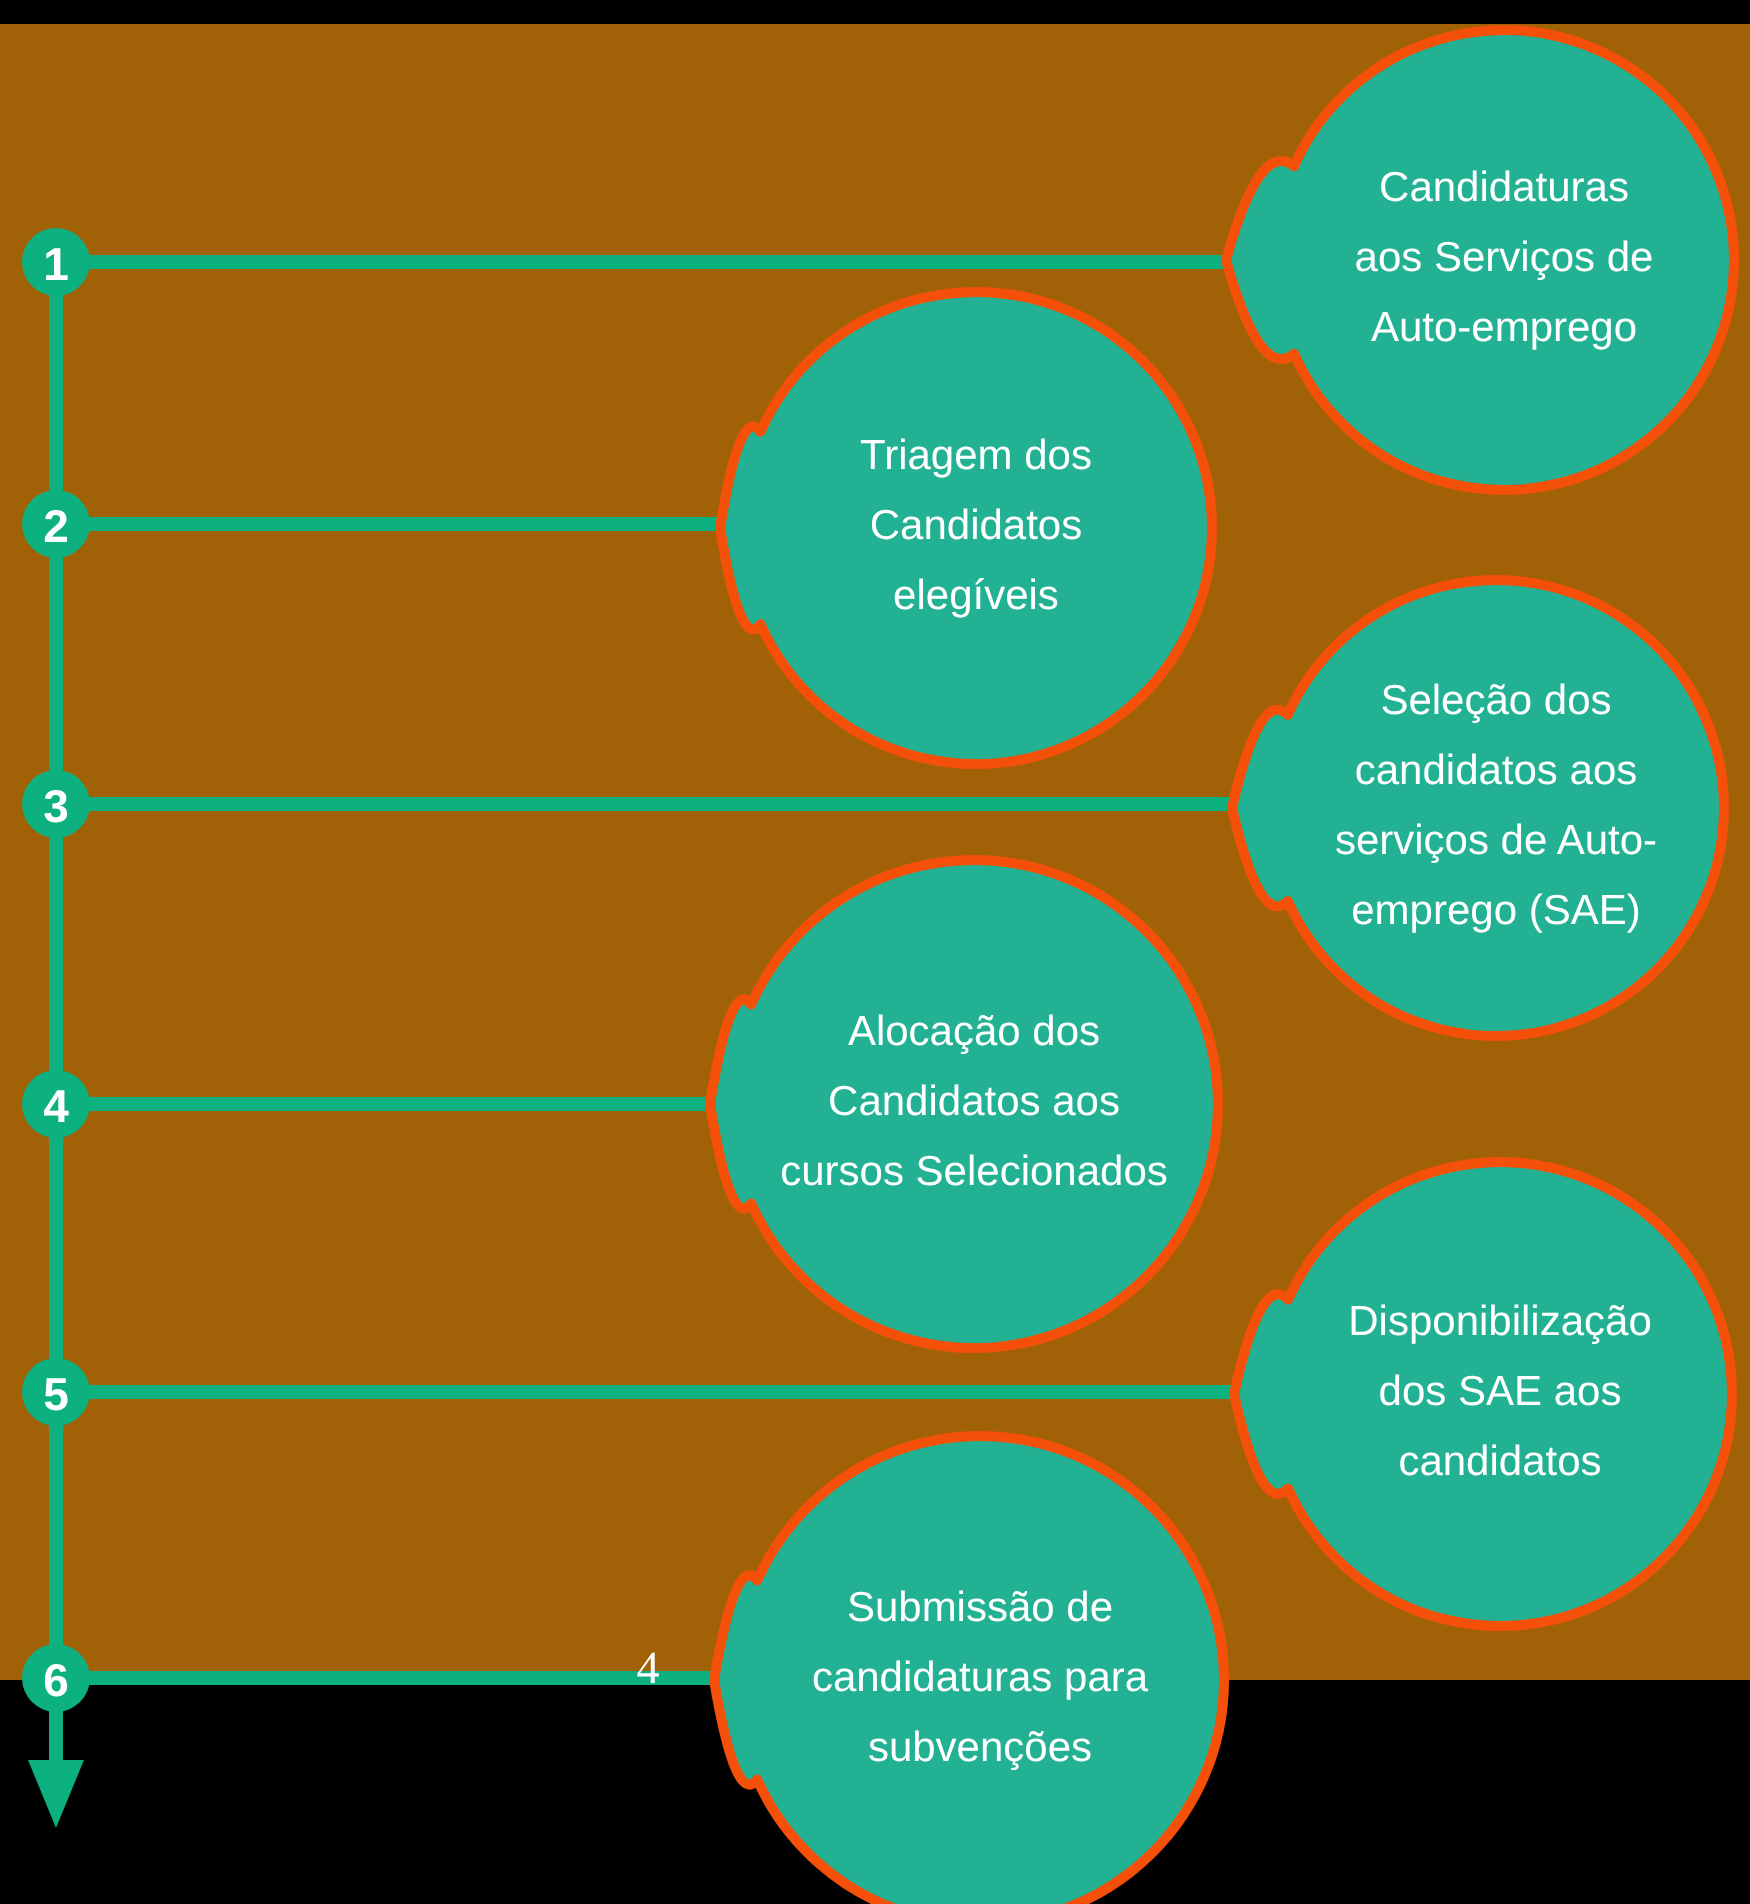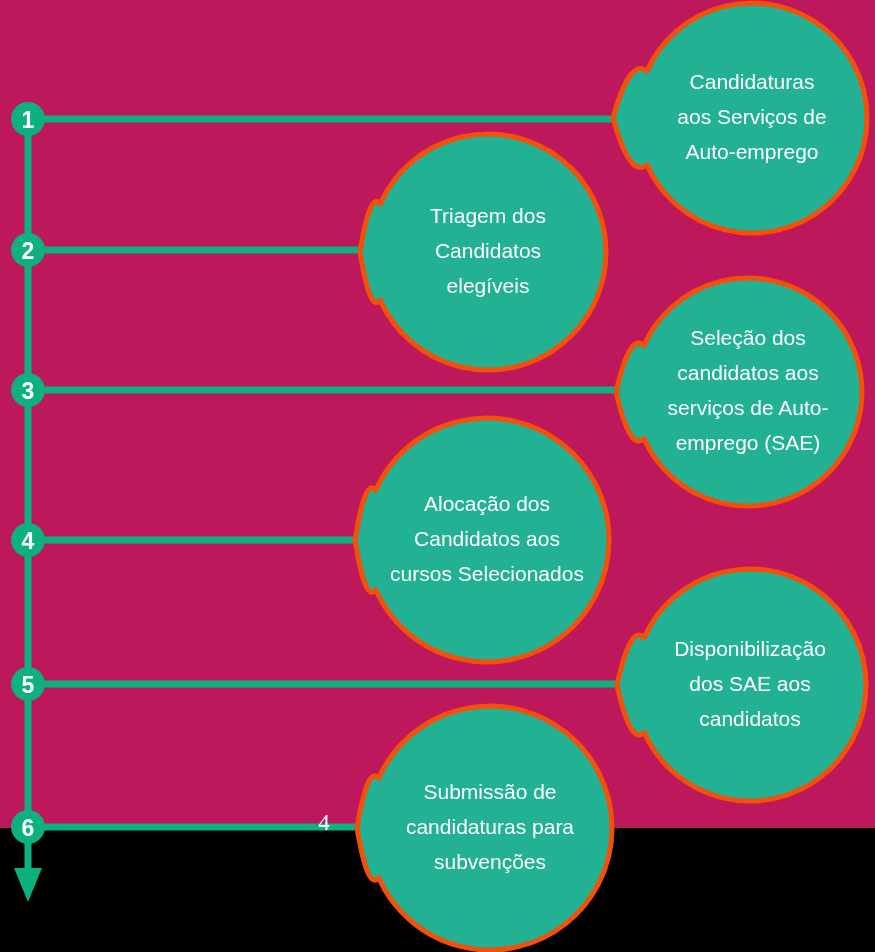--- a/index.html
+++ b/index.html
@@ -11,21 +11,22 @@
   body {
     width: 875px;
     height: 952px;
     overflow: hidden;
     font-family: "Liberation Sans", sans-serif;
   }
   #stage {
     position: relative;
     width: 875px;
     height: 828px;
-    background: #be185d;
+    background: #a16207;
+    margin-top: 12px;
   }
   #diagram {
     position: absolute;
     top: 0;
     left: 0;
     width: 875px;
     height: 952px;
     display: block;
   }
   .balloon-text {

